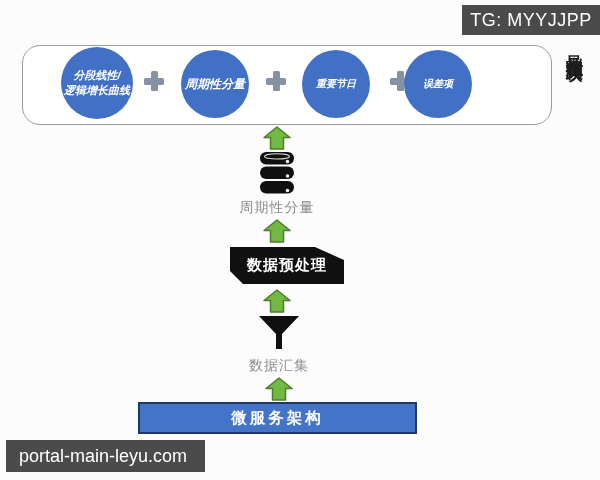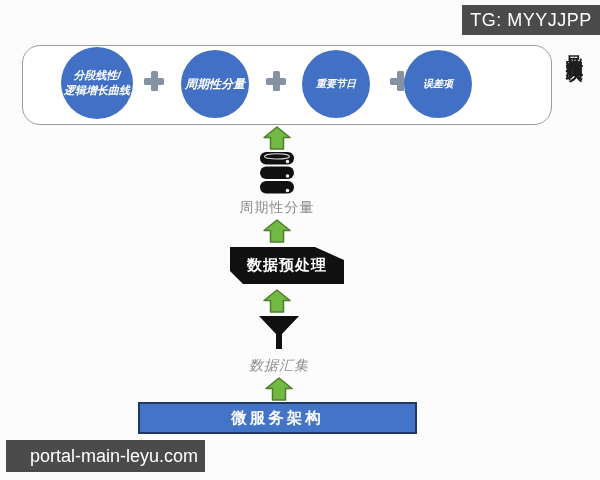--- a/index.html
+++ b/index.html
@@ -5,21 +5,21 @@
   html,body{margin:0;padding:0;background:#e8e8e8;}
   #canvas{
     position:relative;width:600px;height:480px;margin:0 auto;
     background:#fcfcfc;overflow:hidden;
     font-family:"Liberation Sans",sans-serif;
   }
   
   .wm{position:absolute;background:#4b4b4b;color:#fff;font-size:18px;
       display:flex;align-items:center;}
   .wm-top{left:462px;top:5px;width:138px;height:30px;justify-content:center;letter-spacing:.5px;}
-  .wm-bottom{left:6px;top:440px;width:199px;height:32px;padding-left:24px;box-sizing:border-box;}
+  .wm-bottom{left:6px;top:440px;width:199px;height:32px;padding-left:13px;box-sizing:border-box;}
   
   .module-title{
     position:absolute;left:566px;top:41px;height:122px;
     writing-mode:vertical-rl;text-orientation:upright;
     font-family:"Liberation Serif",serif;font-weight:bold;
     font-size:17px;letter-spacing:2px;color:#1c1c1c;line-height:1;
   }
   
   .module-box{
     position:absolute;left:22px;top:45px;width:530px;height:80px;
@@ -48,21 +48,21 @@
   .a3{left:263px;top:289px;} .a4{left:265px;top:377px;}
   
   .db{position:absolute;left:259px;top:151px;width:36px;height:44px;}
   .funnel{position:absolute;left:258px;top:315px;width:42px;height:36px;}
   
   .step-label{
     position:absolute;width:110px;text-align:center;color:#8c8c8c;
     font-size:14px;letter-spacing:1px;
   }
   .lbl-storage{left:222px;top:199px;}
-  .lbl-collect{left:224px;top:357px;font-style:italic;}
+  .lbl-collect{left:224px;top:357px;}
   
   .pre-box{
     position:absolute;left:230px;top:247px;width:114px;height:37px;
     background:#101010;color:#fff;font-size:15px;font-weight:bold;
     letter-spacing:1px;display:flex;align-items:center;justify-content:center;
     clip-path:polygon(0 0,85px 0,100% 13px,100% 100%,13px 100%,0 24px);
   }
   
   .base-bar{
     position:absolute;left:138px;top:402px;width:279px;height:32px;

